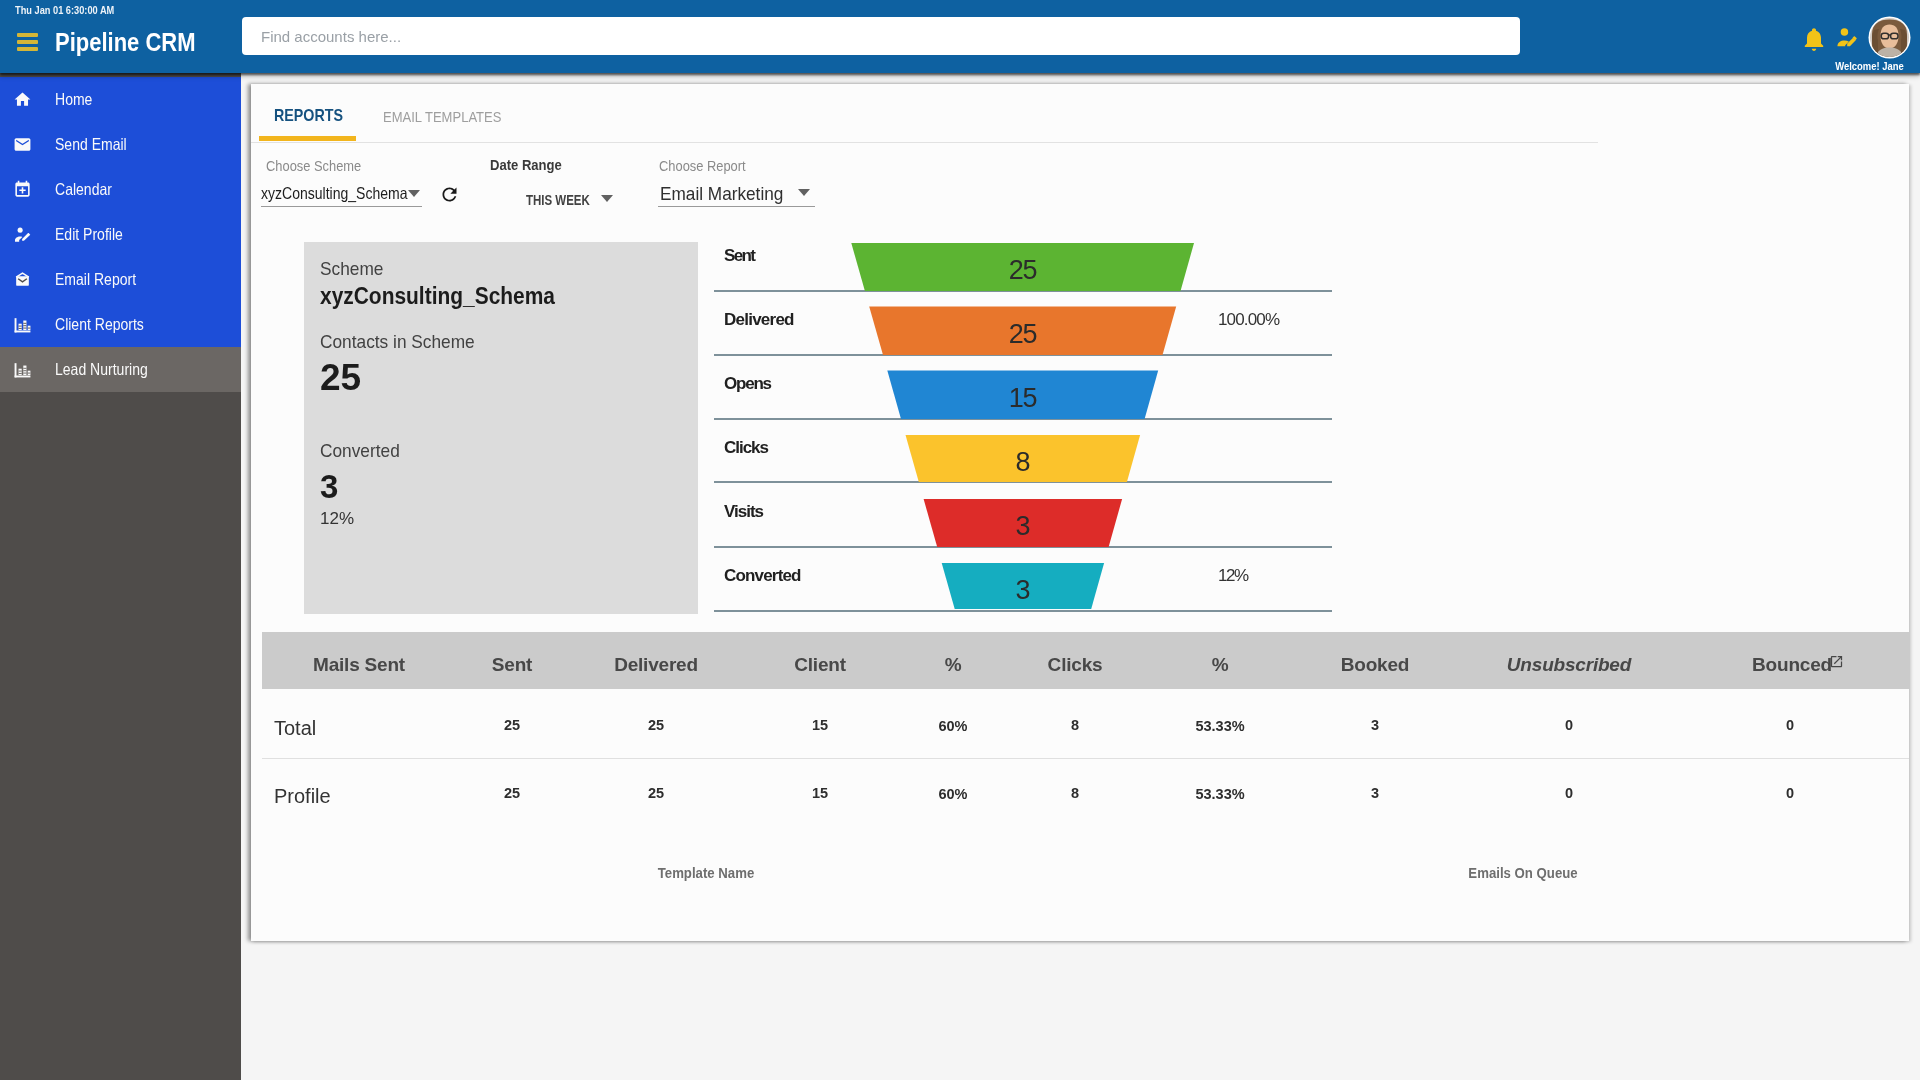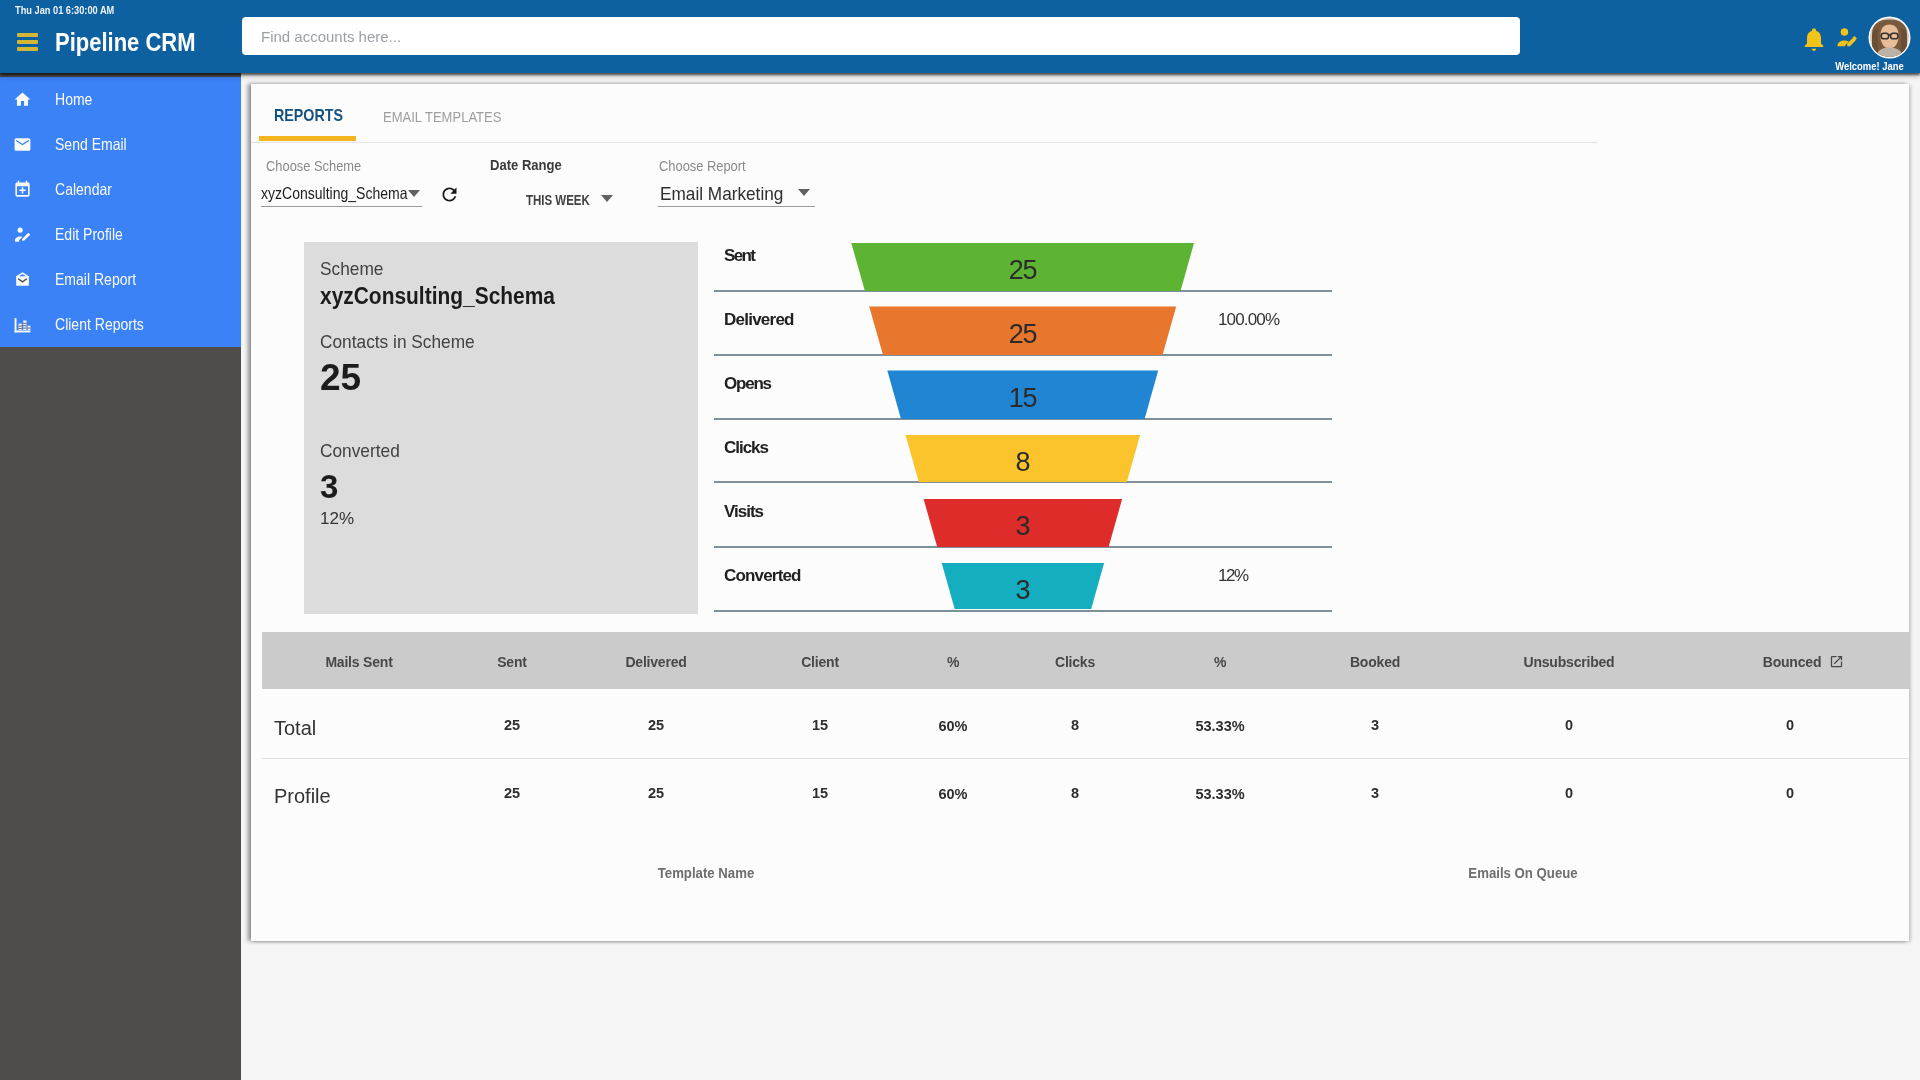--- a/index.html
+++ b/index.html
@@ -15,21 +15,21 @@
   #burger div { height:4px; background:#d4b637; margin-bottom:3px; border-radius:1px;}
   #brand { position:absolute; left:55px; top:27px; color:#ffffff; font-size:26.5px; font-weight:bold; transform-origin:0 50%; transform:scaleX(0.83); white-space:nowrap;}
   #search { position:absolute; left:242px; top:17px; width:1278px; height:38px;
     background:#ffffff; border-radius:4px; }
   #search span { position:absolute; left:19px; top:11px; font-size:15px; color:#9aa0a6; }
   #welcome { position:absolute; right:16px; top:60px; color:#ffffff; font-size:11px; font-weight:bold; transform-origin:100% 50%; transform:scaleX(0.86); white-space:nowrap; }
 
   
   #sidebar { position:absolute; left:0; top:73px; width:241px; height:1007px; background:#4f4c4a; z-index:20;}
   #nav { position:absolute; left:0; top:4px; width:241px; }
-  .nav-item { position:relative; height:45px; background:#3b82f6; color:#fafafa; font-size:16px; }
+  .nav-item { position:relative; height:45px; background:#1d4ed8; color:#fafafa; font-size:16px; }
   .nav-item.active { background:#6b6764; }
   .nav-item .label { position:absolute; left:55px; top:13px; font-size:16.5px; transform-origin:0 50%; transform:scaleX(0.85); white-space:nowrap; display:inline-block;}
   .nav-item svg { position:absolute; left:13px; top:13px; }
 
   
   #card { position:absolute; left:251px; top:84px; width:1658px; height:857px;
     background:#fcfcfc; box-shadow:-3px 0 4px rgba(0,0,0,0.42), 2px 1px 3px rgba(0,0,0,0.18); z-index:5;}
 
   
   #tab-reports { position:absolute; left:274px; top:106px; color:#15517f; font-size:17px; font-weight:bold; transform-origin:0 50%; transform:scaleX(0.84); white-space:nowrap; z-index:6;}
@@ -54,21 +54,21 @@
   #panel { position:absolute; left:262px; top:242px; width:394px; height:372px; background:#dcdcdc; z-index:6;margin-left:42px;}
   #panel .t1 { position:absolute; left:16px; font-size:19px; color:#424242; transform-origin:0 50%; transform:scaleX(0.91); white-space:nowrap;}
   #panel .b1 { position:absolute; left:16px; font-weight:bold; color:#1c1c1c; transform-origin:0 50%; transform:scaleX(0.91); white-space:nowrap;}
   #panel .num { transform:none; }
 
   
   #funnel { position:absolute; left:660px; top:230px; z-index:6;}
 
   
   #thead { position:absolute; left:262px; top:632px; width:1647px; height:57px; background:#cbcbcb; z-index:6;}
-  .th { position:absolute; top:654px; font-size:14px; font-weight:bold; color:#484848; letter-spacing:-0.2px; transform:translateX(-50%); z-index:7;}
+  .th { position:absolute; top:654px; font-size:19px; font-weight:bold; color:#484848; letter-spacing:-0.2px; transform:translateX(-50%); z-index:7;}
   .td { position:absolute; font-size:14.5px; font-weight:bold; color:#2e2e2e; transform:translateX(-50%); z-index:7;}
   #row-divider { position:absolute; left:262px; top:758px; width:1647px; height:1px; background:#e0e0e0; z-index:6;}
   .rowlabel { position:absolute; left:274px; font-size:20px; color:#333333; z-index:7;}
   .botlabel { position:absolute; font-size:15px; font-weight:bold; color:#6e6e6e; transform:translateX(-50%) scaleX(0.88); z-index:7;}
 </style>
 </head>
 <body>
 
 <div id="appbar">
   <div id="clock">Thu Jan 01 6:30:00 AM</div>
@@ -163,20 +163,40 @@
           <g stroke="#585451" stroke-width="1.2">
             <line x1="7" y1="14" x2="11" y2="14"></line>
             <line x1="7" y1="17" x2="11" y2="17"></line>
             <line x1="13" y1="10.5" x2="17" y2="10.5"></line>
             <line x1="13" y1="13.5" x2="17" y2="13.5"></line>
             <line x1="13" y1="16.5" x2="17" y2="16.5"></line>
             <line x1="18.6" y1="16.5" x2="22" y2="16.5"></line>
           </g>
         </svg>
         <span class="label">Client Reports</span>
+      </div>
+    <div class="nav-item active">
+        <svg width="19" height="19" viewBox="0 0 24 24">
+          <g fill="#fafafa">
+            <rect x="2" y="4" width="2.4" height="18"></rect>
+            <rect x="2" y="19.6" width="20" height="2.4"></rect>
+            <rect x="7" y="11" width="4" height="8"></rect>
+            <rect x="13" y="7" width="4" height="12"></rect>
+            <rect x="18.6" y="13.5" width="3.4" height="5.5"></rect>
+          </g>
+          <g stroke="#6b6764" stroke-width="1.2">
+            <line x1="7" y1="14" x2="11" y2="14"></line>
+            <line x1="7" y1="17" x2="11" y2="17"></line>
+            <line x1="13" y1="10.5" x2="17" y2="10.5"></line>
+            <line x1="13" y1="13.5" x2="17" y2="13.5"></line>
+            <line x1="13" y1="16.5" x2="17" y2="16.5"></line>
+            <line x1="18.6" y1="16.5" x2="22" y2="16.5"></line>
+          </g>
+        </svg>
+        <span class="label">Lead Nurturing</span>
       </div>
   </div>
 </div>
 
 <div id="card"></div>
 <div id="tab-reports">REPORTS</div>
 <div id="tab-email">EMAIL TEMPLATES</div>
 <div id="tab-underline"></div>
 <div id="tab-line"></div>
 
@@ -246,21 +266,21 @@
 
 <div id="thead"></div>
 <div class="th" style="left:359px;">Mails Sent</div>
 <div class="th" style="left:512px;">Sent</div>
 <div class="th" style="left:656px;">Delivered</div>
 <div class="th" style="left:820px;">Client</div>
 <div class="th" style="left:953px;">%</div>
 <div class="th" style="left:1075px;">Clicks</div>
 <div class="th" style="left:1220px;">%</div>
 <div class="th" style="left:1375px;">Booked</div>
-<div class="th" style="left:1569px;">Unsubscribed</div>
+<div class="th" style="left:1569px;font-style:italic;">Unsubscribed</div>
 <div class="th" style="left:1792px;">Bounced</div>
 <svg class="abs" style="left:1829px; top:654px; z-index:7;" width="15" height="15" viewBox="0 0 24 24">
   <path fill="#474747" d="M19 19H5V5h7V3H5c-1.11 0-2 .9-2 2v14c0 1.1.89 2 2 2h14c1.1 0 2-.9 2-2v-7h-2v7zM14 3v2h3.59l-9.83 9.83 1.41 1.41L19 6.41V10h2V3h-7z"></path>
 </svg>
 
 <div class="rowlabel" style="top:717px;">Total</div>
 <div class="td" style="left:512px; top:717px;">25</div>
 <div class="td" style="left:656px; top:717px;">25</div>
 <div class="td" style="left:820px; top:717px;">15</div>
 <div class="td" style="left:953px; top:718px;">60%</div>

